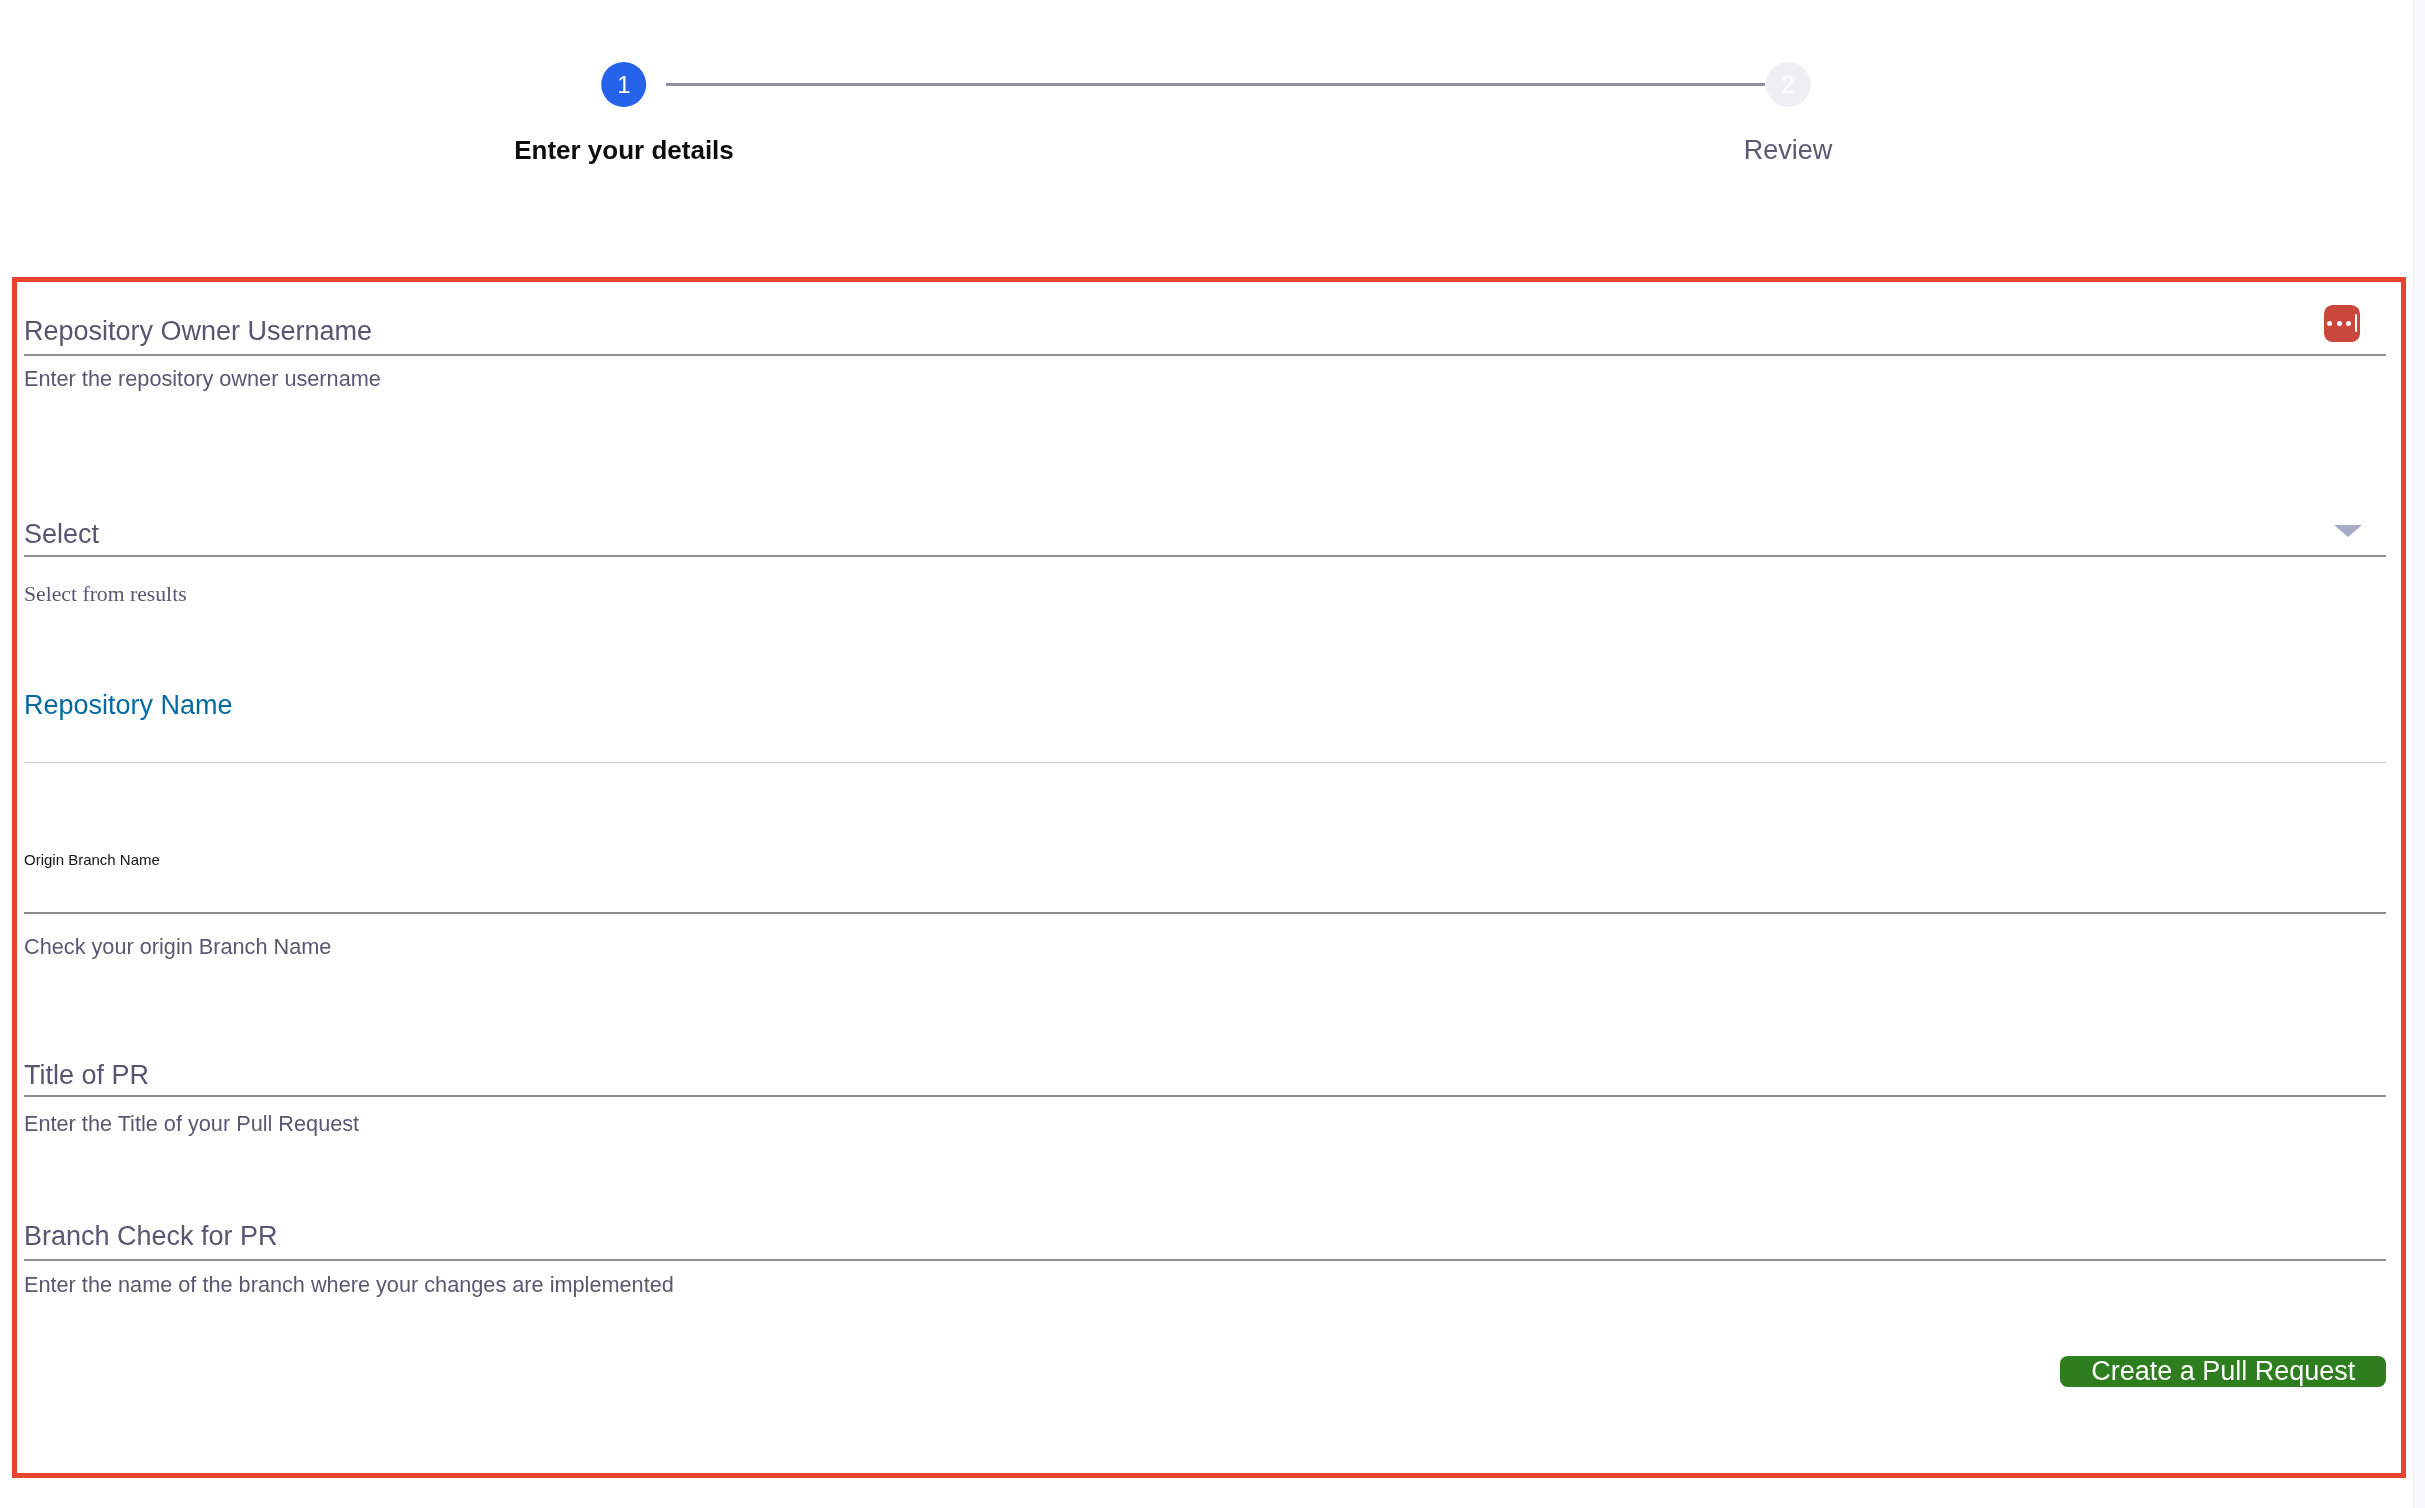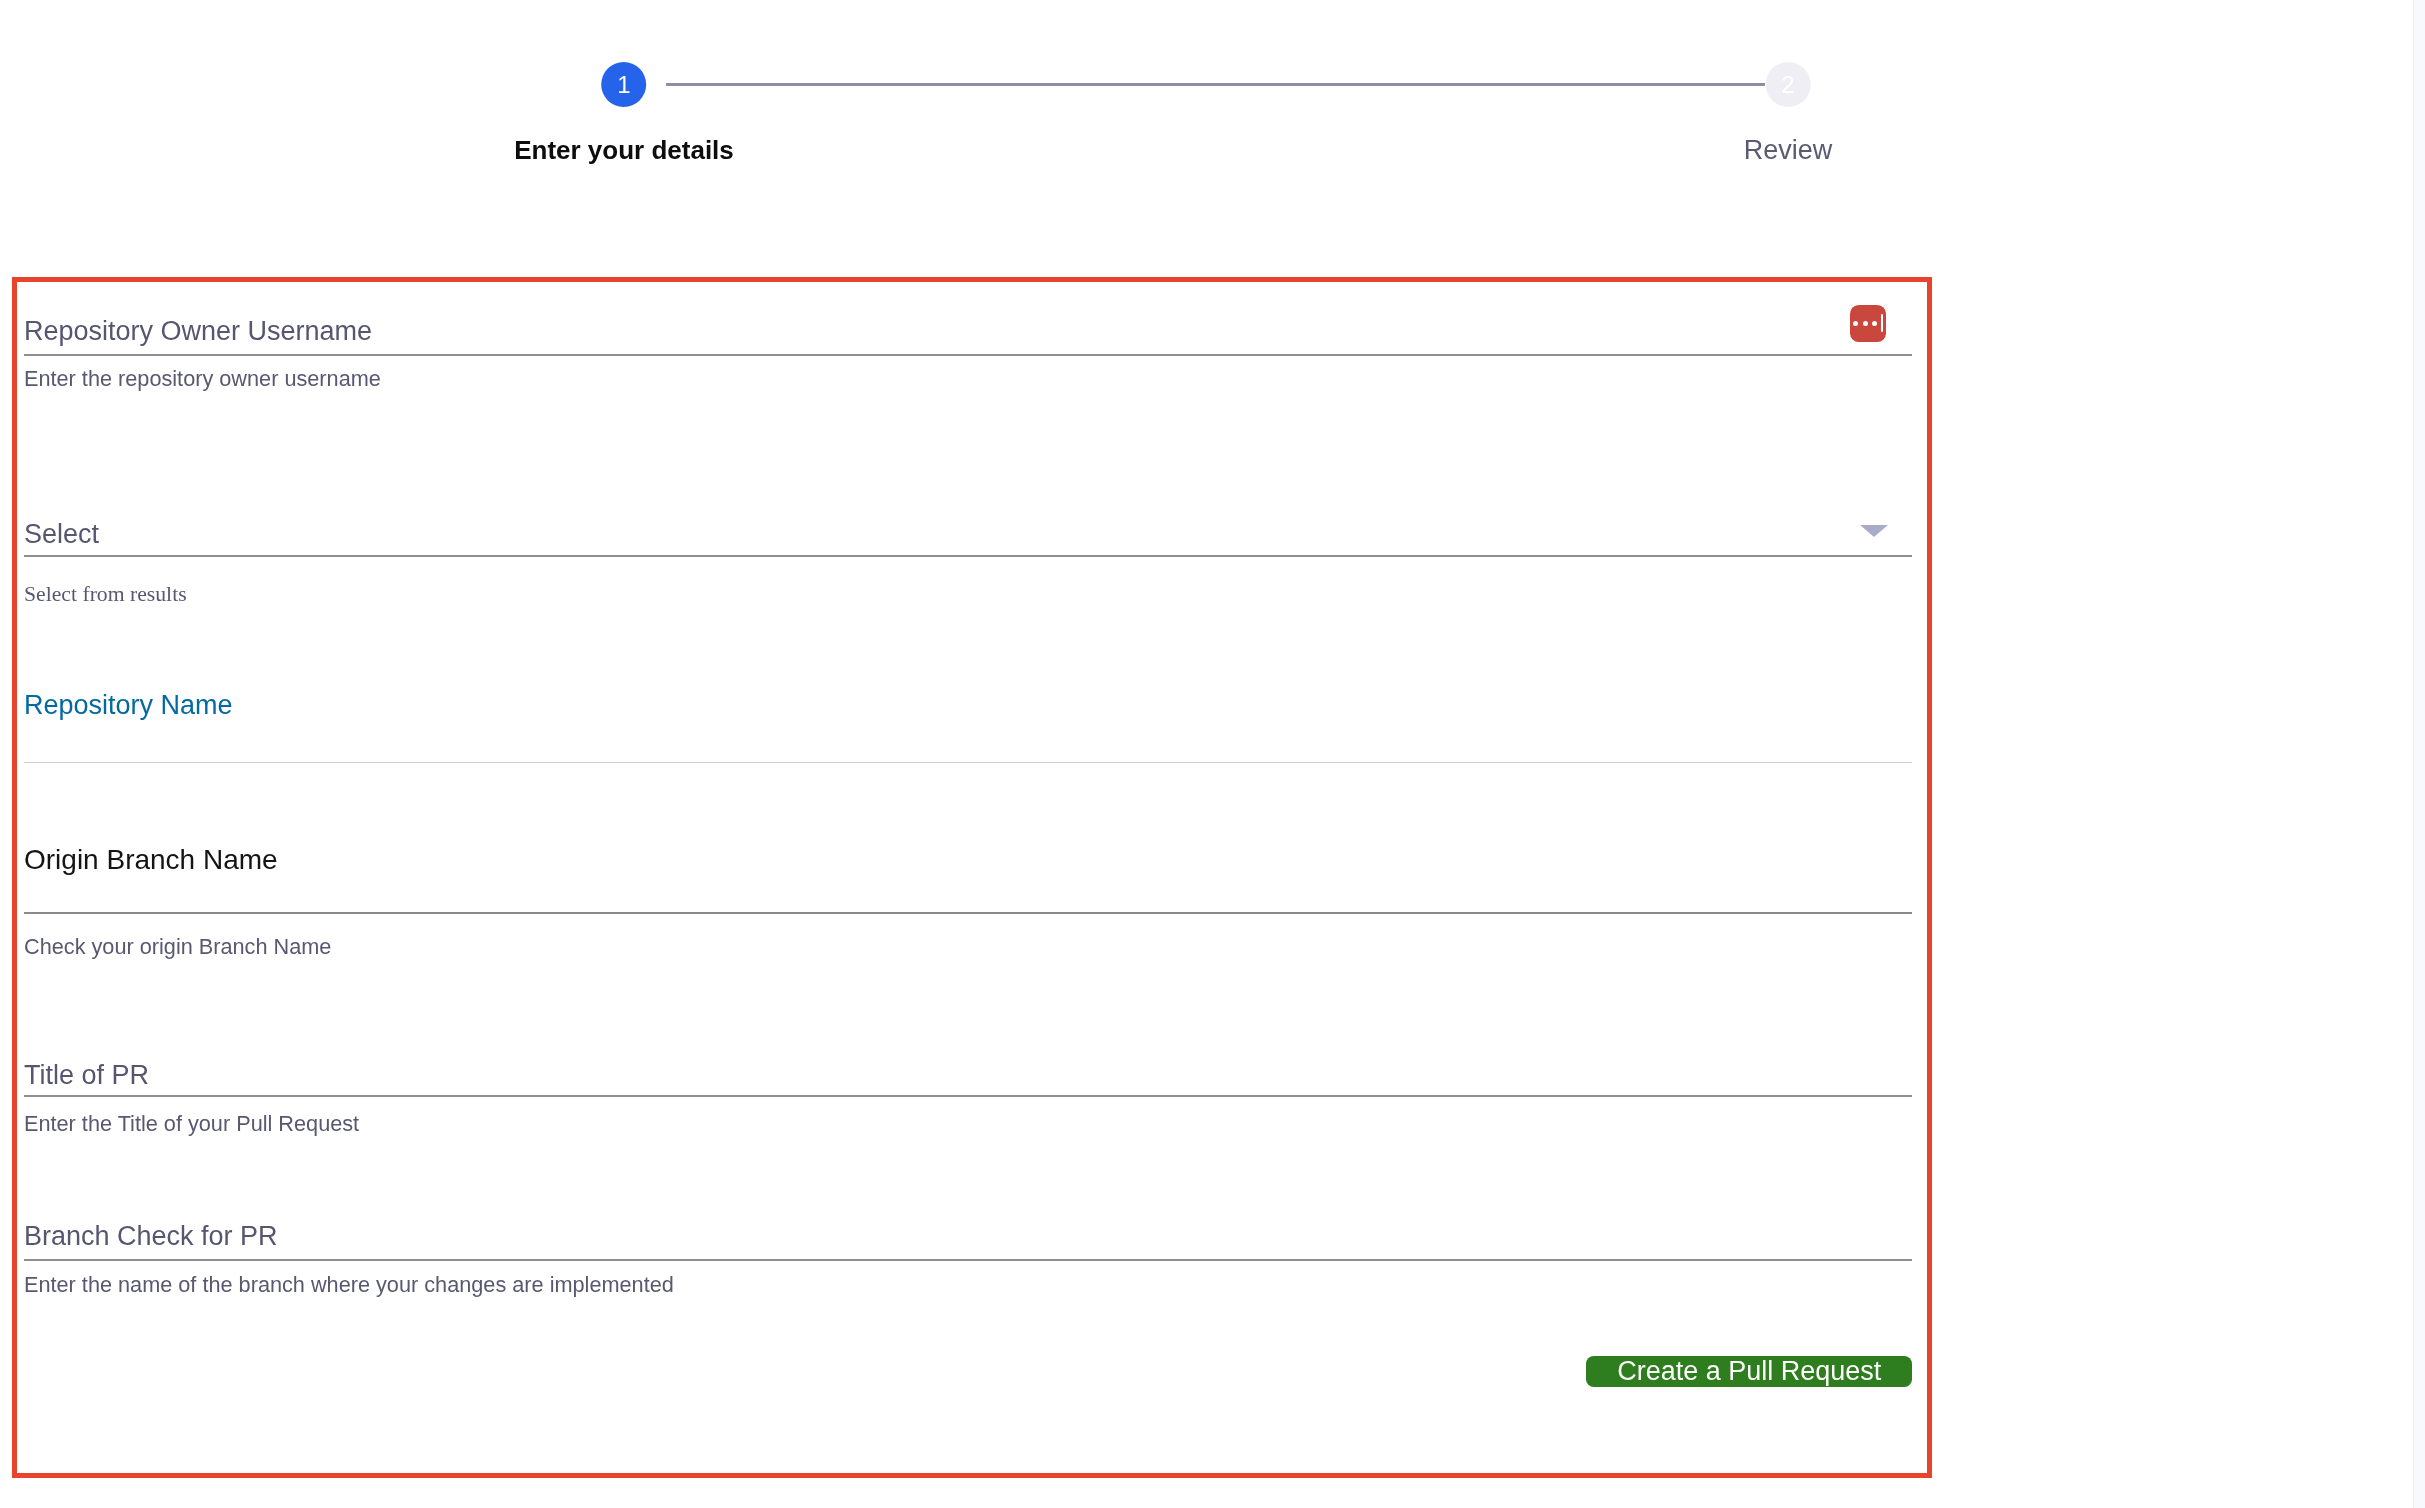--- a/index.html
+++ b/index.html
@@ -28,32 +28,32 @@
   .step-label.active{font-size:26px;font-weight:700;color:#0d0d0d;}
   .step-label.inactive{font-size:27px;font-weight:400;color:#5a5a73;}
   .step-connector{
     position:absolute;left:666px;top:83px;width:1099px;height:2.6px;
     background:#8e8ea3;
   }
 
   
   .form-card{
     position:absolute;left:12px;top:277px;
-    width:1920px;height:1201px;
+    width:2394px;height:1201px;
     border:5.2px solid #e8432c;
     box-sizing:border-box;
     padding:0 14.7px 0 7px;
     background:#ffffff;
   }
   .field{position:relative;}
   .label-lg{font-size:27px;line-height:32px;color:#565670;}
   .helper{font-size:21.7px;line-height:25px;color:#585871;}
   .label-sm-light{font-size:27px;line-height:27px;color:#0369a1;}
   .helper-placeholder{font-size:23.4px;line-height:28px;color:#b5b8c7;}
-  .label-black{font-size:28px;line-height:29.5px;color:#141414;}
+  .label-black{font-size:15px;line-height:29.5px;color:#141414;}
   .underline{border-bottom:2.6px solid #8f8f8f;height:0;}
   .underline.light{border-bottom:1.7px solid #cdcdd2;}
 
   .f-owner{margin-top:33px;}
   .f-owner .underline{margin-top:7px;}
   .f-owner .helper{margin-top:9.5px;}
 
   .f-select{margin-top:127px;}
   .f-select .underline{margin-top:5.2px;}
   .f-select .helper{margin-top:25px;font-family:Liberation Serif, serif;}

